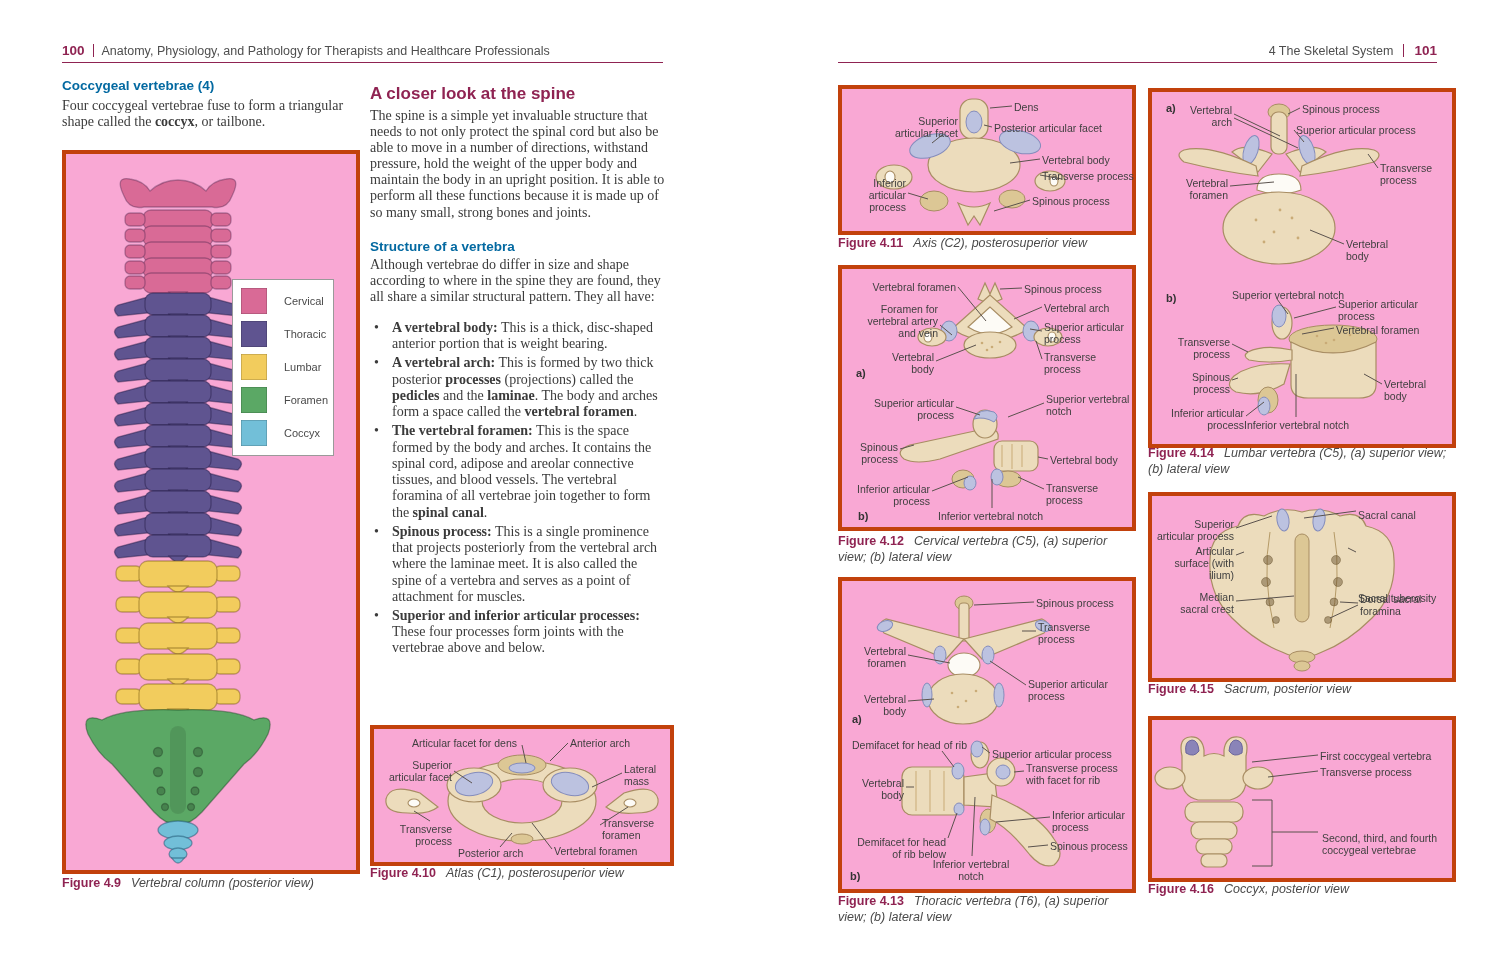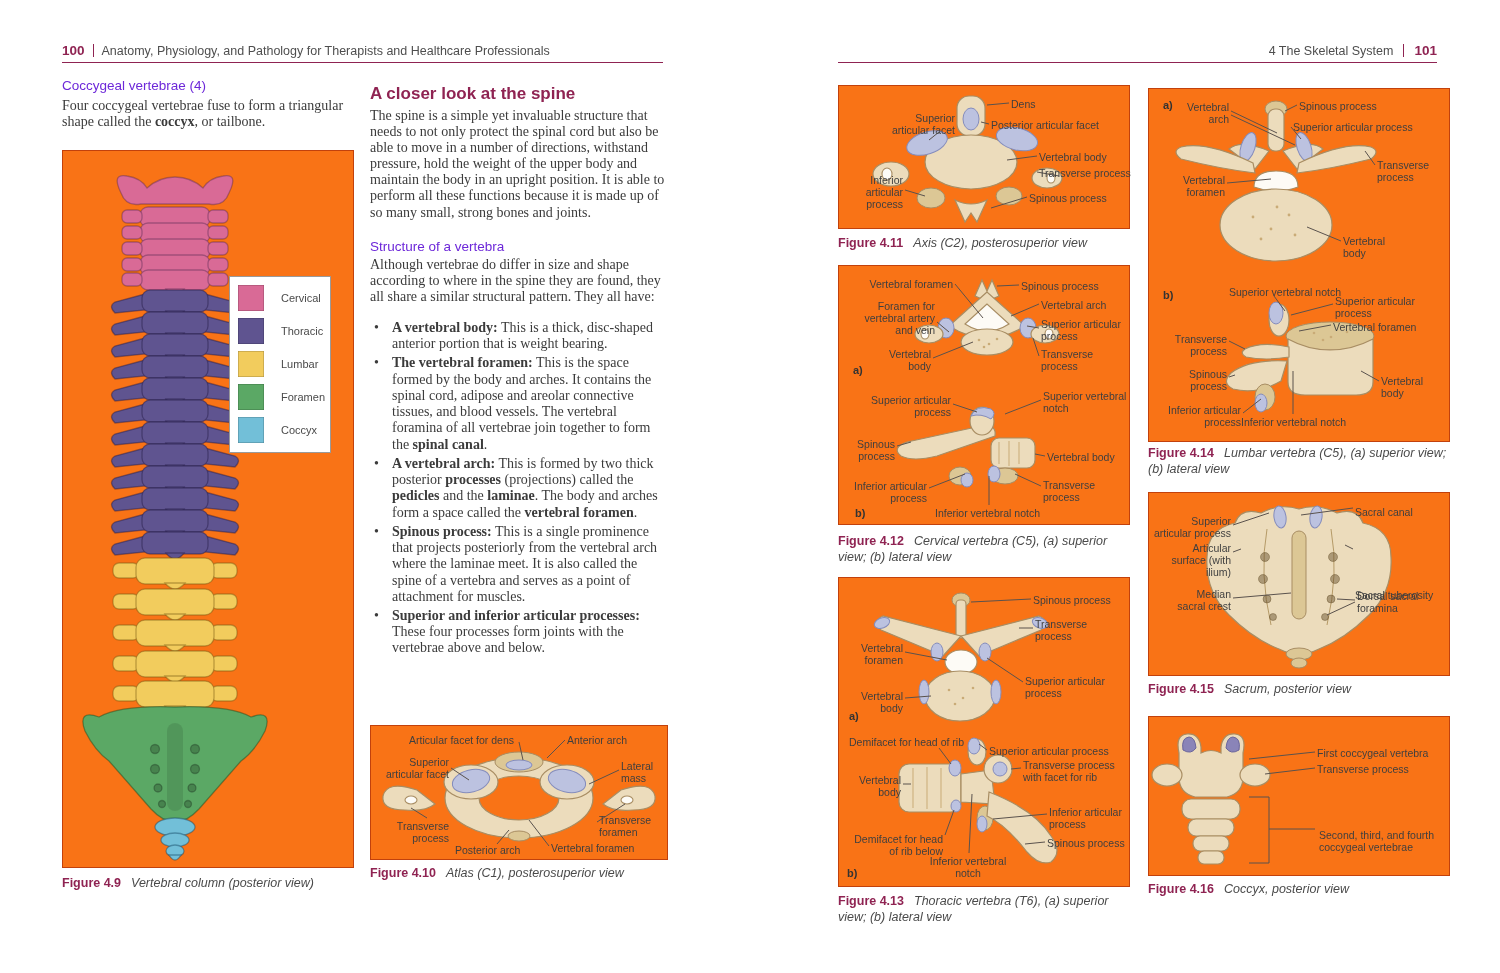--- a/index.html
+++ b/index.html
@@ -5,30 +5,30 @@
   html,body{margin:0;padding:0;background:#ffffff;}
   .spread{position:relative;width:1500px;height:973px;background:#fff;overflow:hidden;
           font-family:"Liberation Serif",serif;color:#3b3b3b;}
   
   .hdr{position:absolute;display:flex;align-items:baseline;gap:10px;
        font-family:"Liberation Sans",sans-serif;font-size:12.5px;color:#4e4e4e;}
   .hdr .pnum{font-weight:bold;font-size:13.5px;color:#8f2352;}
   .hdr .hdiv{display:inline-block;width:1px;height:13px;background:#8f2352;transform:translateY(2px);}
   .rule{position:absolute;height:0;border-top:1px solid #8f2352;}
   
-  .subhead{position:absolute;font-family:"Liberation Sans",sans-serif;font-weight:normal;
-           font-size:13.5px;color:#6d28d9;}
+  .subhead{position:absolute;font-family:"Liberation Sans",sans-serif;font-weight:bold;
+           font-size:13.5px;color:#0369a1;}
   .h2{position:absolute;font-family:"Liberation Sans",sans-serif;font-weight:bold;
       font-size:17px;color:#8f2352;}
   .para{position:absolute;font-size:14px;line-height:1.15;text-align:left;}
   ul.bullets{position:absolute;margin:0;padding:0;list-style:none;font-size:14px;line-height:1.16;}
   ul.bullets li{position:relative;padding-left:22px;margin-bottom:3px;}
   ul.bullets li::before{content:"•";position:absolute;left:4px;top:0;}
   
-  .figbox{position:absolute;border:1px solid #c2410c;background:#f97316;}
+  .figbox{position:absolute;border:4px solid #c2410c;background:#f9a8d4;}
   .figbox svg.art{position:absolute;left:0;top:0;}
   .lbl{position:absolute;font-family:"Liberation Sans",sans-serif;font-size:10.5px;
        line-height:1.15;color:#3f3f3f;}
   .r{text-align:right;} .c{text-align:center;} .nw{white-space:nowrap;}
   .pm{position:absolute;font-family:"Liberation Sans",sans-serif;font-weight:bold;
       font-size:11px;color:#333;}
   .caption{position:absolute;font-size:12.5px;line-height:1.25;font-family:"Liberation Sans",sans-serif;}
   .caption .cl{font-weight:bold;color:#8f2352;margin-right:10px;}
   .caption .ct{font-style:italic;color:#4a4a4a;}
   
@@ -176,22 +176,22 @@
   <div class="caption" style="left:62px;top:876px;width:300px;">
     <span class="cl">Figure 4.9</span><span class="ct">Vertebral column (posterior view)</span>
   </div>
 
   <div class="h2" style="left:370px;top:84px;">A closer look at the spine</div>
   <div class="para" style="left:370px;top:108px;width:298px;">The spine is a simple yet invaluable structure that needs to not only protect the spinal cord but also be able to move in a number of directions, withstand pressure, hold the weight of the upper body and maintain the body in an upright position. It is able to perform all these functions because it is made up of so many small, strong bones and joints.</div>
   <div class="subhead" style="left:370px;top:239px;">Structure of a vertebra</div>
   <div class="para" style="left:370px;top:257px;width:298px;">Although vertebrae do differ in size and shape according to where in the spine they are found, they all share a similar structural pattern. They all have:</div>
   <ul class="bullets" style="left:370px;top:320px;width:298px;">
     <li><strong>A vertebral body:</strong><span> This is a thick, disc-shaped anterior portion that is weight bearing.</span></li>
+    <li><strong>A vertebral arch:</strong><span> This is formed by two thick posterior </span><strong>processes</strong><span> (projections) called the </span><strong>pedicles</strong><span> and the </span><strong>laminae</strong><span>. The body and arches form a space called the </span><strong>vertebral foramen</strong><span>.</span></li>
     <li><strong>The vertebral foramen:</strong><span> This is the space formed by the body and arches. It contains the spinal cord, adipose and areolar connective tissues, and blood vessels. The vertebral foramina of all vertebrae join together to form the </span><strong>spinal canal</strong><span>.</span></li>
-    <li><strong>A vertebral arch:</strong><span> This is formed by two thick posterior </span><strong>processes</strong><span> (projections) called the </span><strong>pedicles</strong><span> and the </span><strong>laminae</strong><span>. The body and arches form a space called the </span><strong>vertebral foramen</strong><span>.</span></li>
     <li><strong>Spinous process:</strong><span> This is a single prominence that projects posteriorly from the vertebral arch where the laminae meet. It is also called the spine of a vertebra and serves as a point of attachment for muscles.</span></li>
     <li><strong>Superior and inferior articular processes:</strong><span> These four processes form joints with the vertebrae above and below.</span></li>
   </ul>
 
   <figure class="figbox" style="left:370px;top:725px;width:296px;height:133px;margin:0;">
     <svg class="art" width="296" height="133" viewBox="0 0 296 133">
       <path class="bone" fill-rule="evenodd" d="M74,72 a74,40 0 1,0 148,0 a74,40 0 1,0 -148,0 M108,72 a40,22 0 1,0 80,0 a40,22 0 1,0 -80,0"></path>
       <path class="bone" d="M46,64 Q16,54 12,70 Q10,84 34,84 Q54,86 64,78 Z"></path>
       <path class="bone" d="M250,64 Q280,54 284,70 Q286,84 262,84 Q242,86 232,78 Z"></path>
       <ellipse class="bone2" cx="148" cy="36" rx="24" ry="10"></ellipse>

